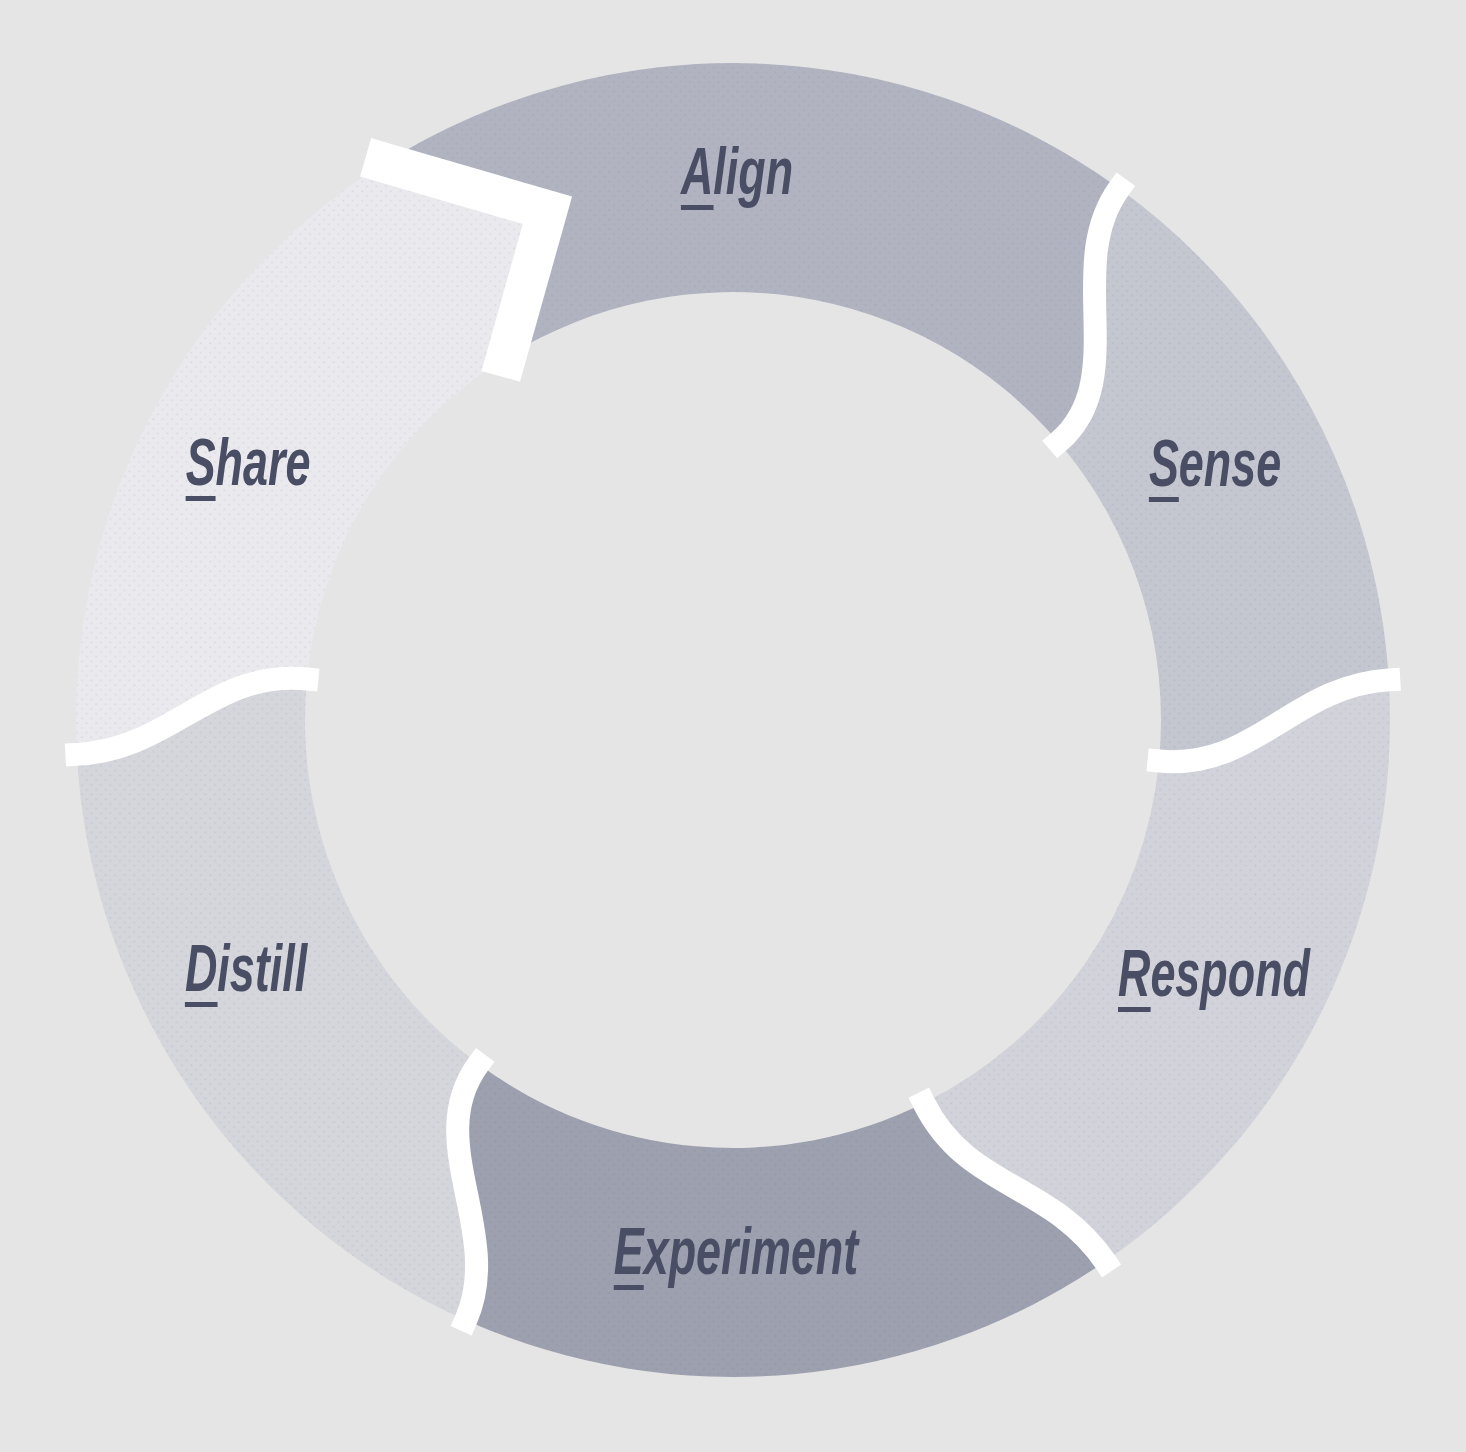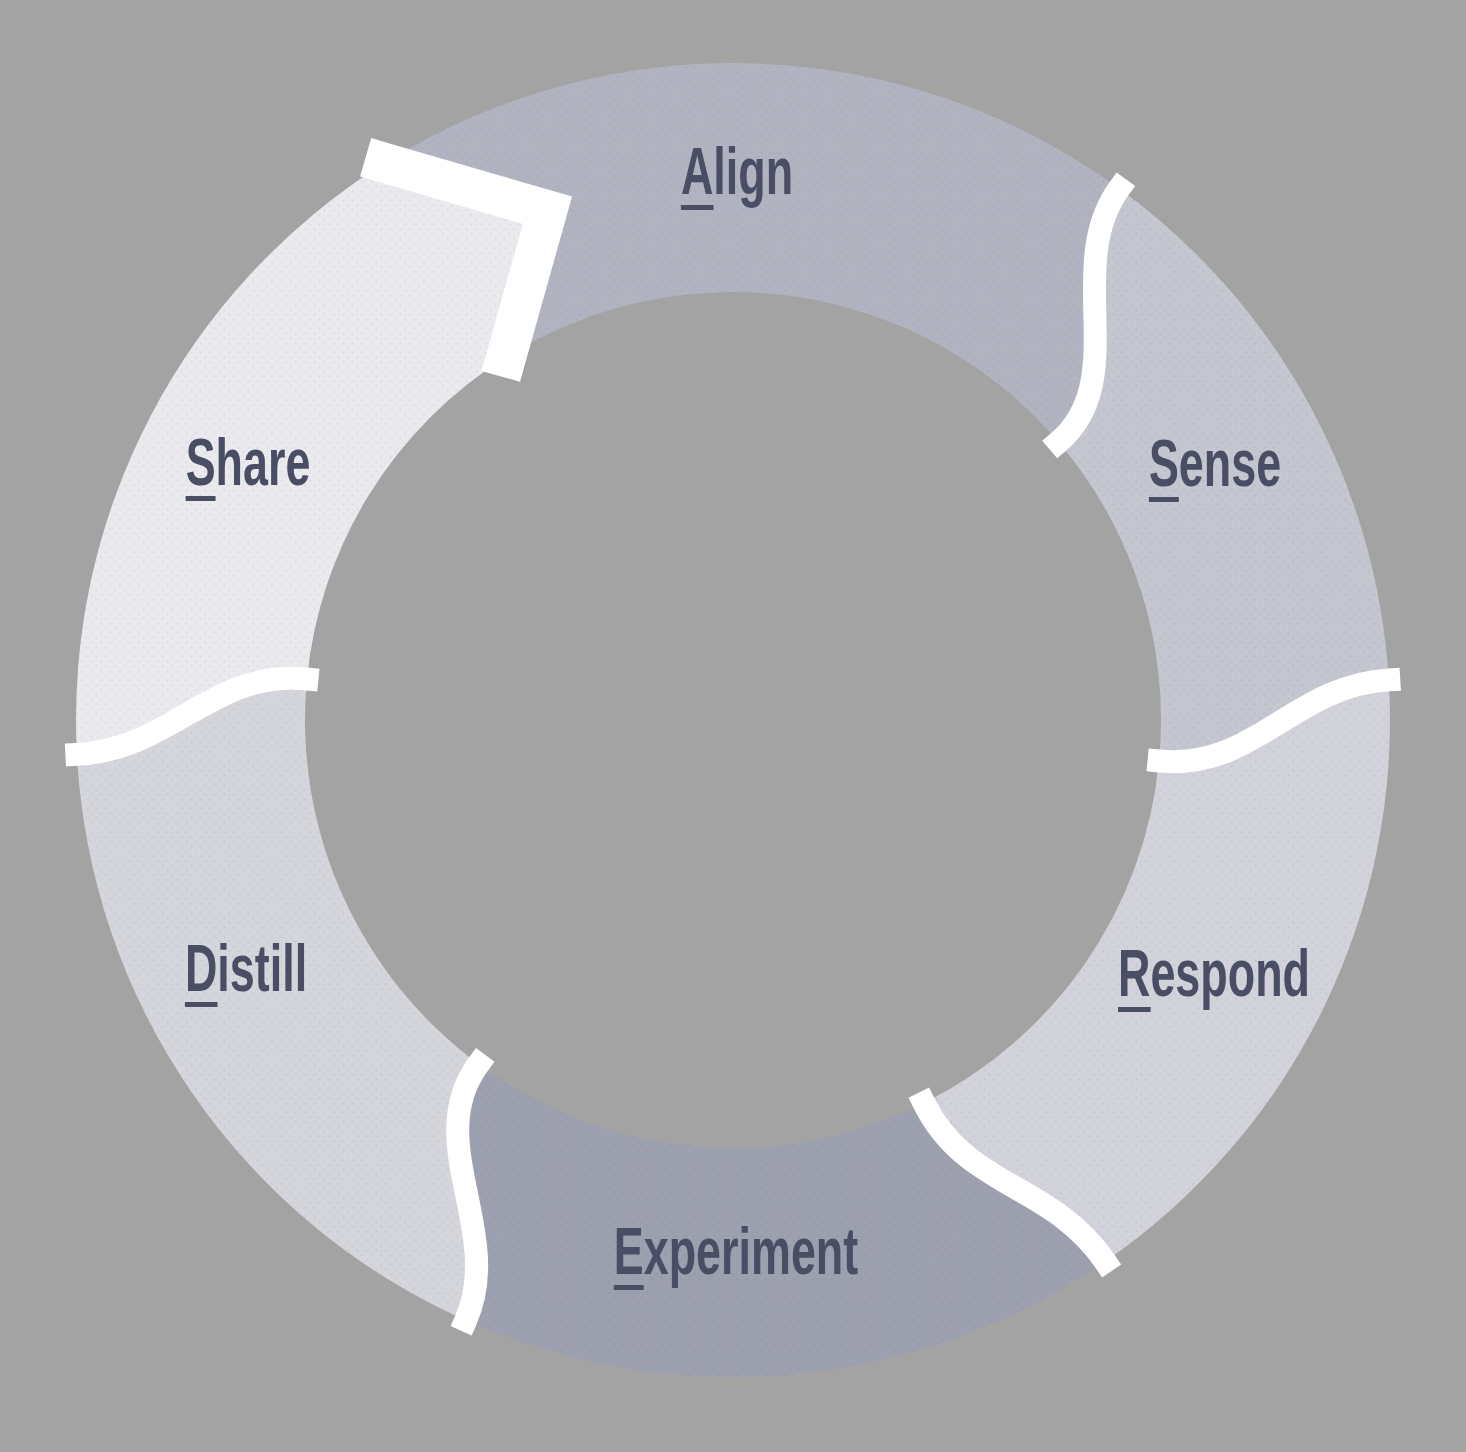--- a/index.html
+++ b/index.html
@@ -1,17 +1,17 @@
 <!DOCTYPE html>
 <html><head>
 <meta charset="utf-8">
 <style>
   html,body{margin:0;padding:0;background:#ffffff;}
   body{width:1466px;height:1452px;font-family:"Liberation Sans",sans-serif;}
-  .stage{position:relative;width:1466px;height:1452px;overflow:hidden;background:#a3a3a3;}
+  .stage{position:relative;width:1466px;height:1452px;overflow:hidden;background:#e5e5e5;font-style:italic;}
   .stage svg{position:absolute;left:0;top:0;width:1466px;height:1452px;display:block;}
   #labels{position:absolute;left:0;top:0;width:100%;height:100%;pointer-events:none;}
   .seg-label{
     position:absolute;
     transform:translate(-50%,-50%) scaleX(0.68);
     font-weight:bold;
     font-size:66px;
     line-height:1;
     letter-spacing:0;
     white-space:nowrap;

